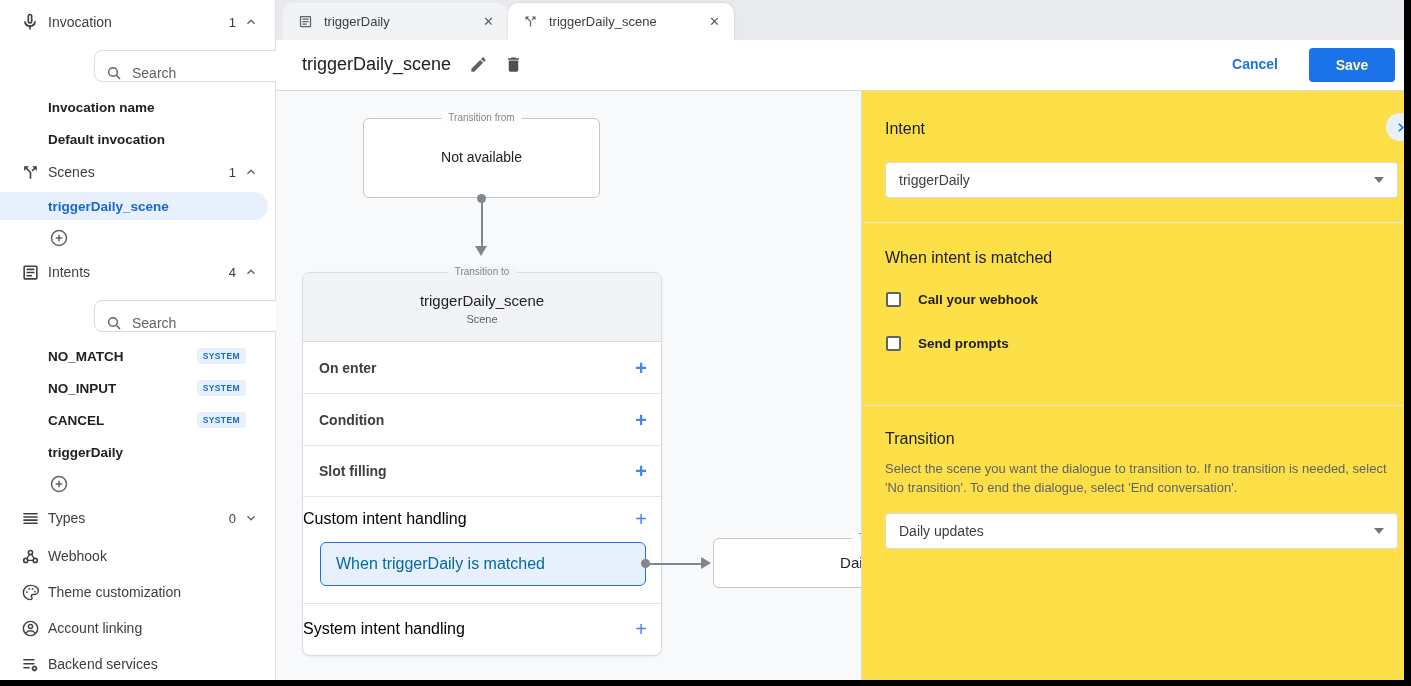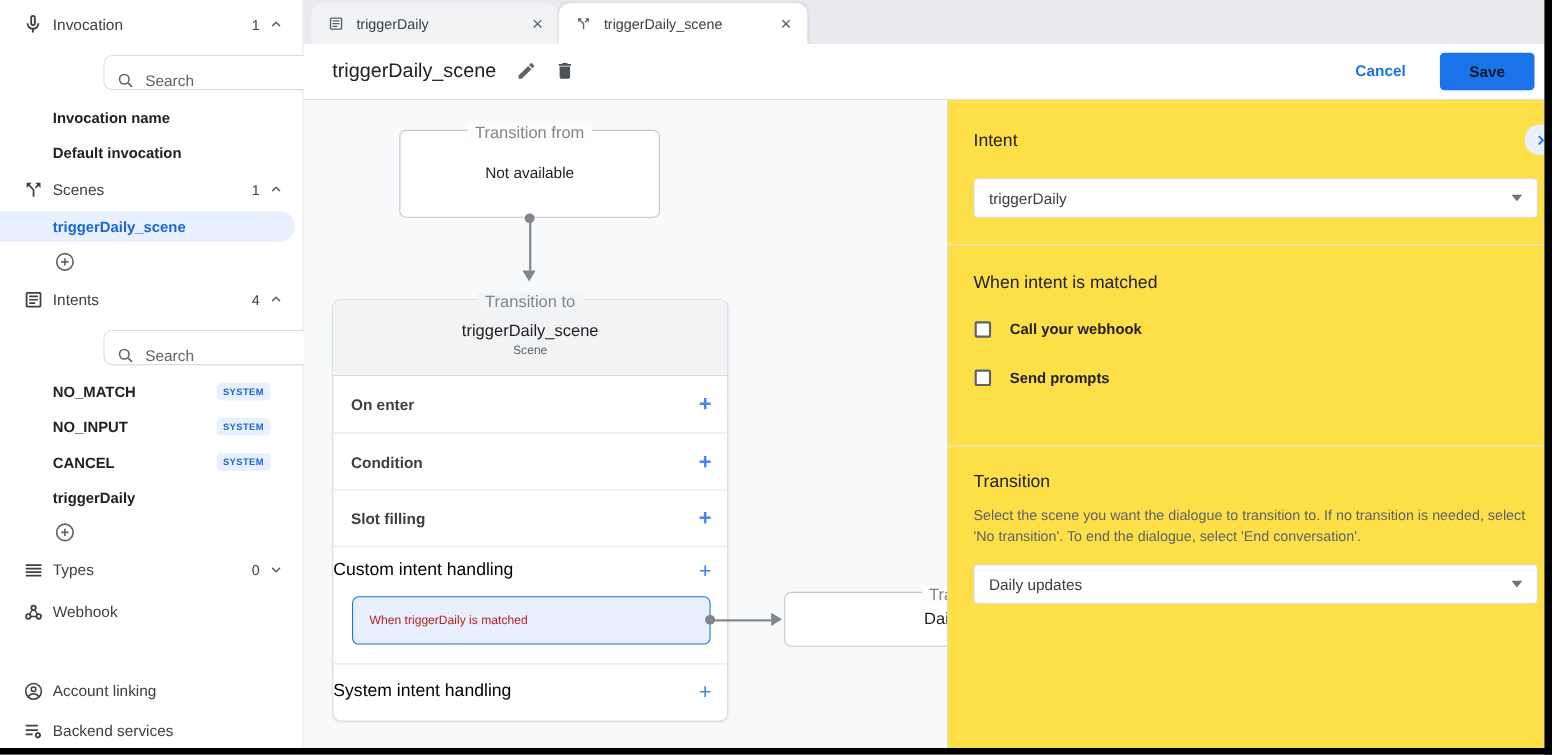--- a/index.html
+++ b/index.html
@@ -45,26 +45,26 @@
   .tab .tlbl { margin-left:10px; font-size:13px; color:#3c4043; }
   .tab .tclose { position:absolute; right:14px; font-size:13px; color:#5f6368; cursor:pointer; }
 
   
   .hdr { position:absolute; left:276px; top:40px; width:1128px; height:51px; background:#fff; border-bottom:1px solid #dadce0; }
   .hdr-title { position:absolute; left:26px; top:14px; font-size:18px; color:#202124; }
   .hdr-ic { position:absolute; top:15px; width:20px; height:20px; color:#5f6368; cursor:pointer; }
   .hdr-pencil { left:193px; }
   .hdr-trash  { left:228px; color:#4d5156; }
   .hdr-cancel { position:absolute; right:126px; top:16px; font-size:14px; font-weight:bold; color:#1a73e8; cursor:pointer; }
-  .hdr-save { position:absolute; right:9px; top:8px; width:86px; height:34px; background:#1a73e8; color:#0f172a;
+  .hdr-save { position:absolute; right:9px; top:8px; width:86px; height:34px; background:#1a73e8; color:#fef9c3;
     font-size:14px; font-weight:bold; border:0; border-radius:4px; cursor:pointer; font-family:"Liberation Sans",sans-serif; }
 
   
   .canvas { position:absolute; left:276px; top:91px; width:585px; height:589px; background:#f8f9fa; overflow:hidden; }
-  .legend { position:absolute; top:-7px; left:50%; transform:translateX(-50%); font-size:15px; color:#80868b;
+  .legend { position:absolute; top:-7px; left:50%; transform:translateX(-50%); font-size:10px; color:#80868b;
     padding:0 7px; white-space:nowrap; }
   .from-box { position:absolute; left:87px; top:27px; width:237px; height:80px; background:#fff;
     border:1px solid #c4c7cb; border-radius:6px; }
   .from-box .legend { background:#fdfdfd; }
   .from-box .txt { position:absolute; left:0; right:0; top:30px; text-align:center; font-size:14px; color:#202124; }
 
   .vdot { position:absolute; left:201px; top:103px; width:9px; height:9px; border-radius:50%; background:#80868b; }
   .vline { position:absolute; left:204.5px; top:111px; width:2px; height:44px; background:#80868b; }
   .varrow { position:absolute; left:199px; top:155px; width:0; height:0;
     border-left:6.5px solid transparent; border-right:6.5px solid transparent; border-top:10px solid #80868b; }
@@ -75,21 +75,21 @@
   .sc-head { height:69px; background:#f1f3f4; border-bottom:1px solid #dadce0; border-radius:8px 8px 0 0; text-align:center; }
   .sc-title { padding-top:19px; font-size:15px; color:#202124; }
   .sc-sub { padding-top:4px; font-size:11px; color:#5f6368; }
   .sc-row { position:relative; height:52px; border-bottom:1px solid #e4e6e9; display:flex; align-items:center;font-weight:bold; }
   .sc-row .rlbl { margin-left:16px; font-size:14px; color:#3c4043; }
   .sc-plus { position:absolute; right:14px; top:50%; transform:translateY(-50%); font-size:20px; color:#4285f4; cursor:pointer; line-height:1; }
   .sc-custom { position:relative; height:107px; border-bottom:1px solid #e4e6e9; }
   .sc-custom .labelrow { position:relative; height:44px; display:flex; align-items:center; }
   .sc-selected { position:absolute; left:17px; top:45px; width:326px; height:44px; background:#e8f0fe;
     border:1.5px solid #1a73e8; border-radius:6px; display:flex; align-items:center; cursor:pointer; }
-  .sc-selected span { margin-left:15px; font-size:11px; color:#b91c1c; }
+  .sc-selected span { margin-left:15px; font-size:16px; color:#0369a1; }
   .sc-sys { position:relative; height:50px; display:flex; align-items:center; }
 
   .hdot { position:absolute; left:365px; top:468px; width:9px; height:9px; border-radius:50%; background:#80868b; }
   .hline { position:absolute; left:373px; top:471.5px; width:52px; height:2px; background:#80868b; }
   .harrow { position:absolute; left:425px; top:466px; width:0; height:0;
     border-top:6.5px solid transparent; border-bottom:6.5px solid transparent; border-left:10px solid #80868b; }
 
   .target-box { position:absolute; left:437px; top:447px; width:345px; height:50px; background:#fff;
     border:1px solid #c4c7cb; border-radius:6px; }
   .target-box .legend { background:#fdfdfd; }
@@ -238,20 +238,32 @@
         <svg width="19" height="19" viewBox="0 0 24 24" fill="none" stroke="currentColor" stroke-width="2">
             <circle cx="6" cy="17" r="2.6"></circle>
             <circle cx="18" cy="17" r="2.6"></circle>
             <circle cx="12" cy="7" r="2.6"></circle>
             <path d="M10.7 9.3L7.3 14.6M13.3 9.3l3.4 5.3M8.8 17h6.4" stroke-width="1.6"></path>
           </svg>
       </span>
       <span class="lbl">Webhook</span>
     </div>
 
+    <div class="sb-link" style="top:580px">
+      <span class="ic">
+        <svg width="19" height="19" viewBox="0 0 24 24" fill="none" stroke="currentColor" stroke-width="1.8">
+            <path d="M12 3a9 9 0 1 0 0 18c1.1 0 2-.9 2-2 0-.5-.2-1-.5-1.3-.3-.4-.5-.8-.5-1.2 0-1.1.9-2 2-2h2a5 5 0 0 0 5-5c0-3.6-4.5-6.5-10-6.5z"></path>
+            <circle cx="7.5" cy="11.5" r="1.1" fill="currentColor" stroke="none"></circle>
+            <circle cx="10.5" cy="7.5" r="1.1" fill="currentColor" stroke="none"></circle>
+            <circle cx="14.5" cy="7.5" r="1.1" fill="currentColor" stroke="none"></circle>
+            <circle cx="17.5" cy="11" r="1.1" fill="currentColor" stroke="none"></circle>
+          </svg>
+      </span>
+      <span class="lbl">Theme customization</span>
+    </div>
 
     <div class="sb-link" style="top:616px">
       <span class="ic">
         <svg width="19" height="19" viewBox="0 0 24 24" fill="none" stroke="currentColor" stroke-width="1.8">
             <circle cx="12" cy="12" r="9"></circle>
             <circle cx="12" cy="9.5" r="2.6"></circle>
             <path d="M5.8 18.2c1.6-2.2 3.8-3.4 6.2-3.4s4.6 1.2 6.2 3.4"></path>
           </svg>
       </span>
       <span class="lbl">Account linking</span>

